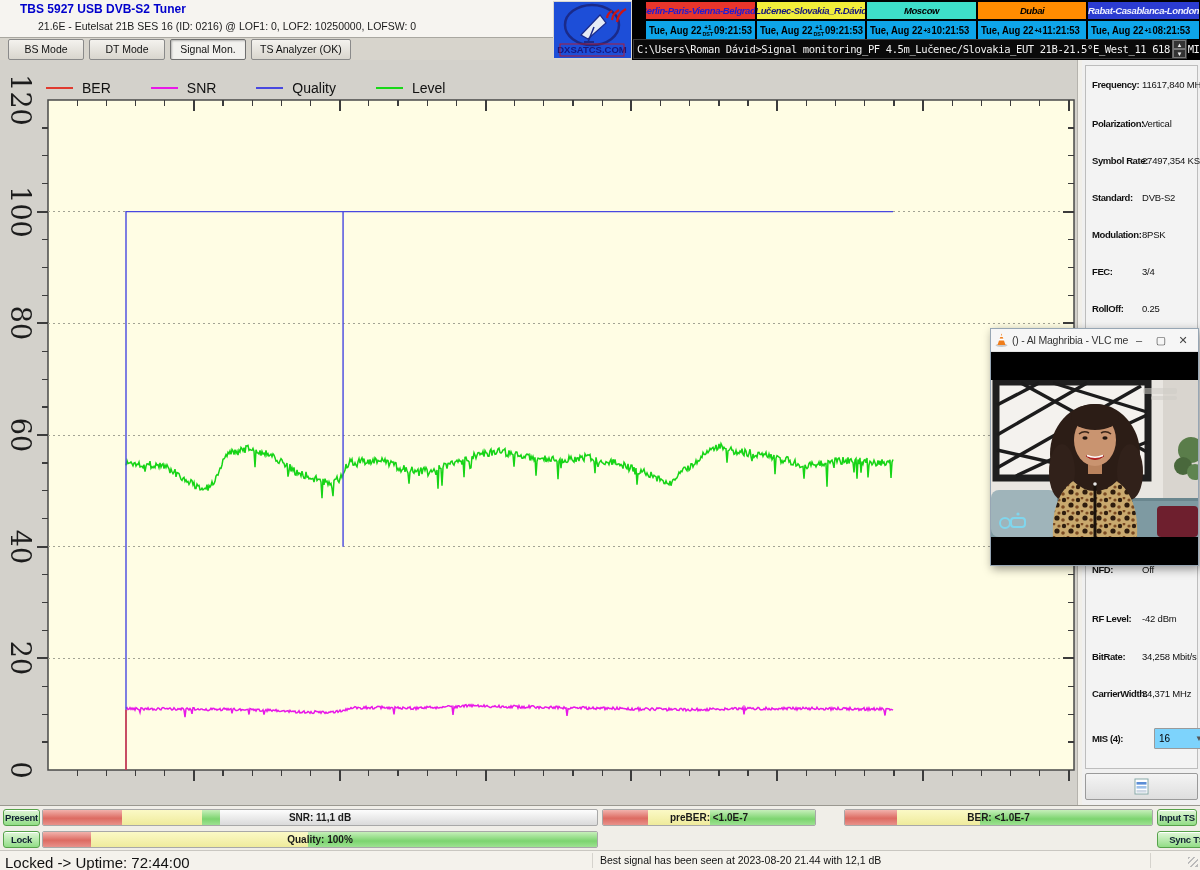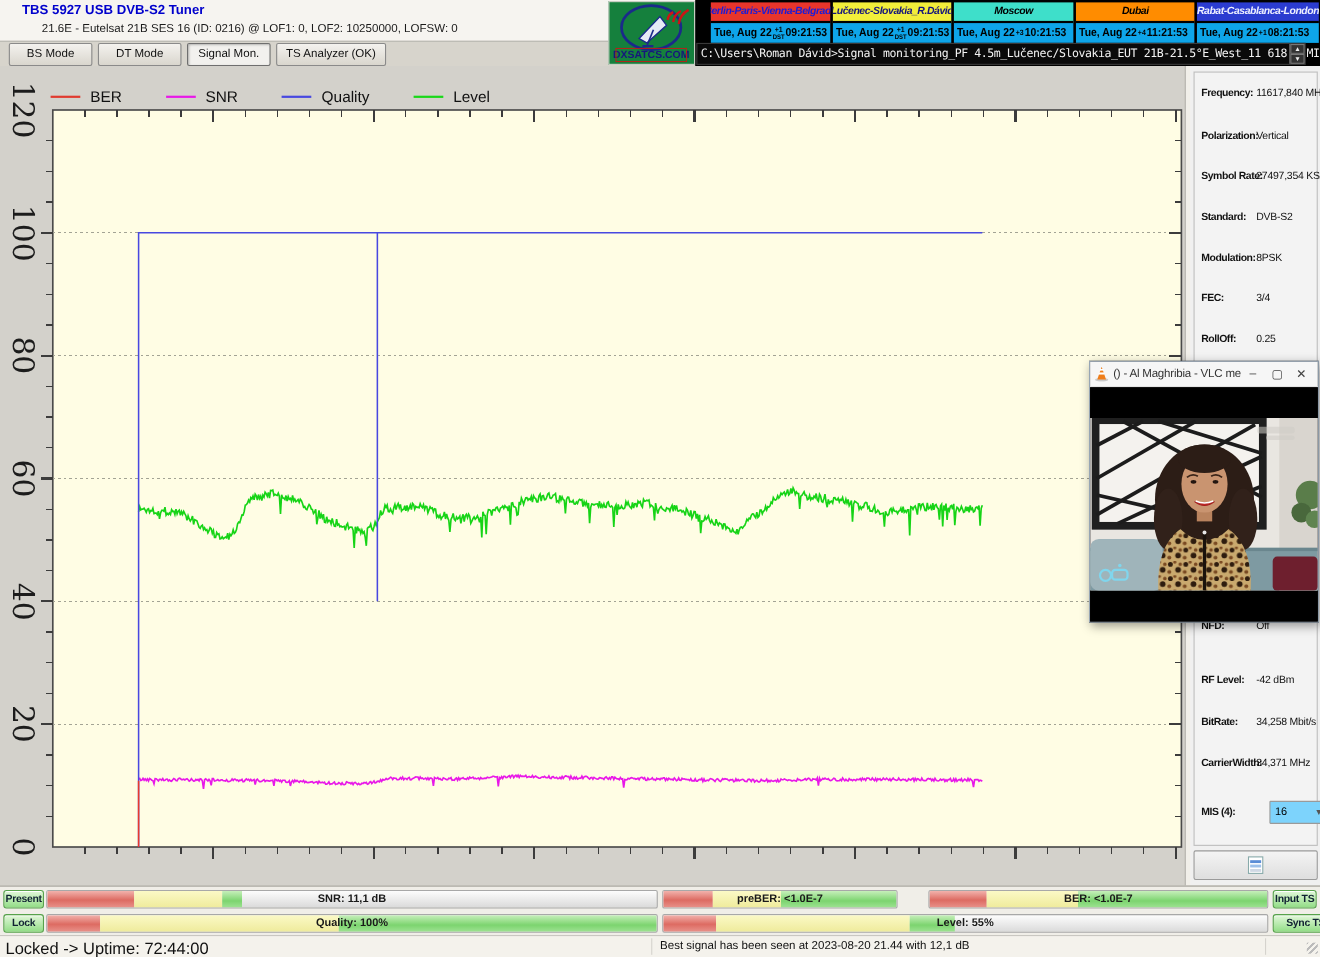--- a/index.html
+++ b/index.html
@@ -20,21 +20,21 @@
     background:linear-gradient(180deg,#f4f2ee,#d9d6ce);
     border:1px solid #8a8a8a;border-radius:2px;display:flex;align-items:center;justify-content:center;
     white-space:nowrap;cursor:default;
   }
   .tab.active{
     background:#f2f1ee;border-color:#6f6f6f;
     box-shadow:inset 1px 1px 2px rgba(0,0,0,.25);
   }
 
   
-  #logo{left:553px;top:1px;width:79px;height:58px;background:#15803d;border:1px solid #d8d6d0;box-sizing:border-box;}
+  #logo{left:553px;top:1px;width:79px;height:58px;background:#1d4ed8;border:1px solid #d8d6d0;box-sizing:border-box;}
 
   
   #blackpanel{left:632px;top:0;width:568px;height:60px;background:#000;}
   #clocks{left:645px;top:1px;width:553px;height:37px;display:grid;grid-template-columns:repeat(5,1fr);border:1px solid #000;}
   .clock{display:flex;flex-direction:column;border-right:2px solid #000;overflow:hidden;}
   .clock:last-child{border-right:none;}
   .clock-name{height:17px;display:flex;align-items:center;justify-content:center;
     font-size:9.5px;font-style:italic;font-weight:700;letter-spacing:-0.4px;white-space:nowrap;border-bottom:2px solid #000;}
   .clock-time{height:18px;background:#0ea5e9;display:flex;align-items:center;padding:0 3px;}
   .ctimerow{display:flex;align-items:center;justify-content:space-between;width:108%;
@@ -531,26 +531,20 @@
       <div class="seg yellow" style="left: 21.3%; width: 29.3%;"></div>
       <div class="seg green" style="left: 50.6%; width: 49.4%;"></div>
       <div class="bar-label">preBER: &lt;1.0E-7</div>
     </div>
     <div class="bar" style="left: 844px; top: 3px; width: 309px;">
       <div class="seg red" style="left: 0%; width: 16.8%;"></div>
       <div class="seg yellow" style="left: 16.8%; width: 27.2%;"></div>
       <div class="seg green" style="left: 44%; width: 56%;"></div>
       <div class="bar-label">BER: &lt;1.0E-7</div>
     </div>
-    <div class="bar" style="left: 602px; top: 25px; width: 551px;">
-      <div class="seg red" style="left: 0%; width: 8.7%;"></div>
-      <div class="seg yellow" style="left: 8.7%; width: 32.1%;"></div>
-      <div class="seg green" style="left: 40.8%; width: 7.5%;"></div>
-      <div class="bar-label">Level: 55%</div>
-    </div>
   </div>
 
 <div class="abs" id="statusbar">
   <span id="status-left">Locked -&gt; Uptime: 72:44:00</span>
   <span id="status-right">Best signal has been seen at 2023-08-20 21.44 with 12,1 dB</span>
   <span class="status-sep" style="left:592px"></span>
   <span class="status-sep" style="left:1150px"></span>
   <span id="grip"></span>
 </div>
 

